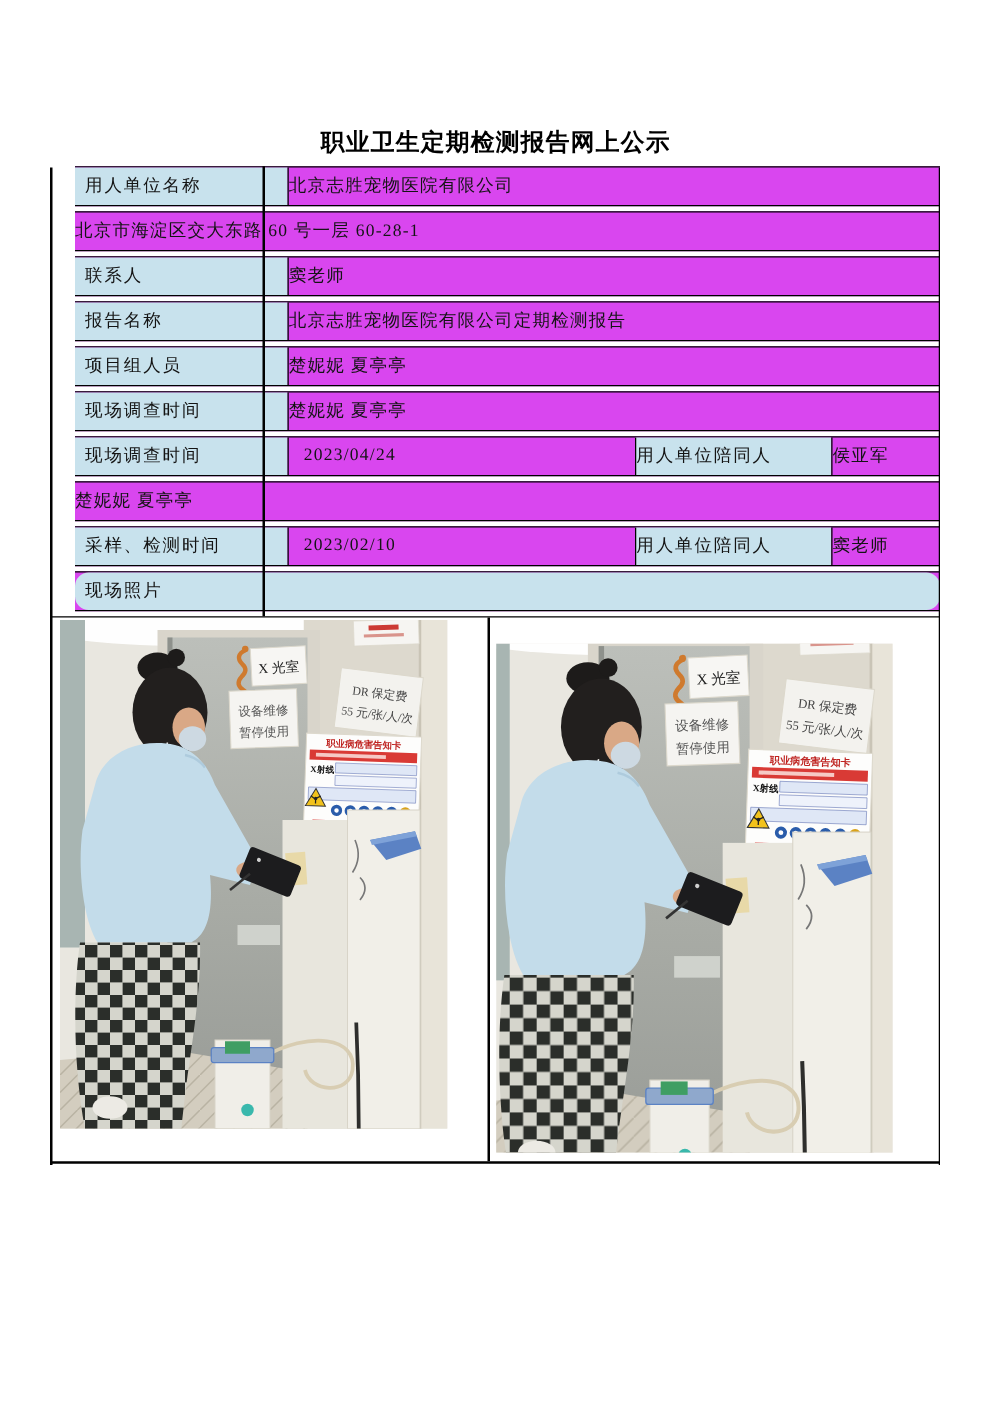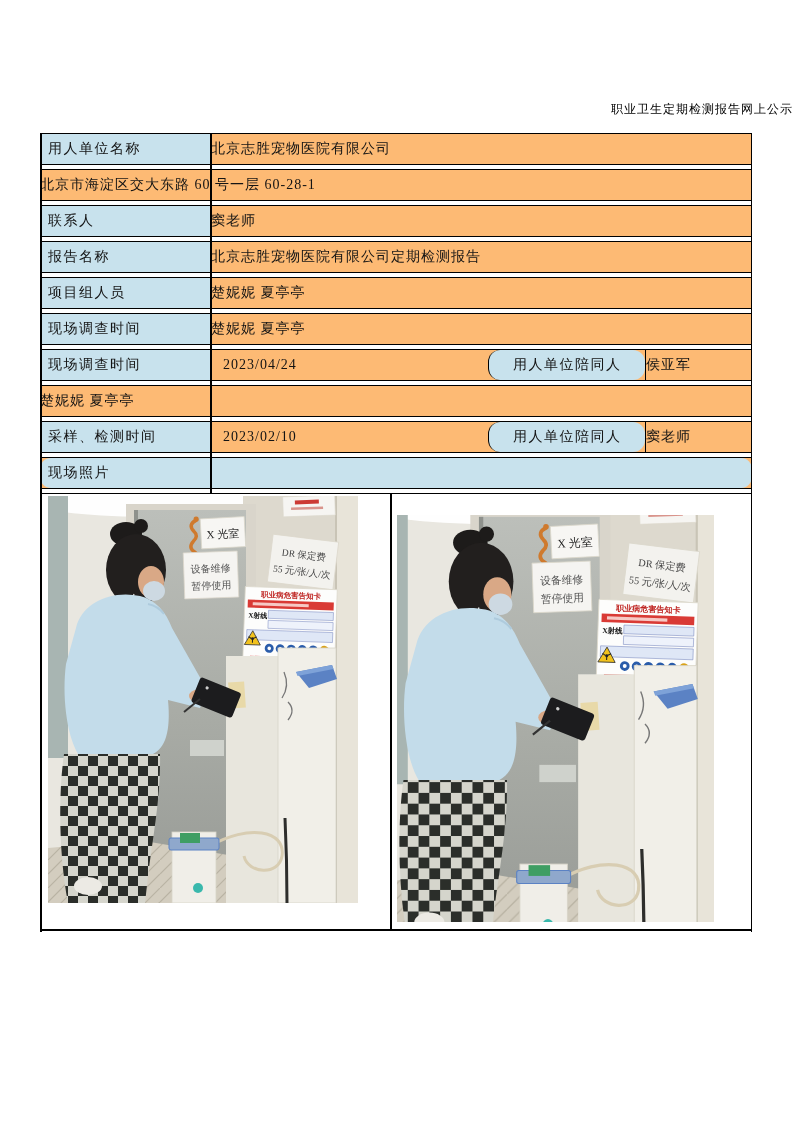--- a/index.html
+++ b/index.html
@@ -1,37 +1,37 @@
 <!DOCTYPE html>
 <html><head>
 <meta charset="utf-8">
 <style>
   html,body{margin:0;padding:0;background:#ffffff;}
   .page{
     position:relative;width:793px;height:1122px;background:#ffffff;overflow:hidden;
     font-family:"Liberation Serif","DejaVu Serif",serif;color:#141414;
   }
   .title{
-    position:absolute;top:101px;left:0;right:0;text-align:right;
-    font-size:12px;font-weight:400;letter-spacing:1px;color:#000;
+    position:absolute;top:101px;left:0;right:0;text-align:center;
+    font-size:19px;font-weight:700;letter-spacing:1px;color:#000;
   }
   .report-table{position:absolute;left:40px;top:133px;width:712px;}
   .t-row{
     display:flex;height:32px;margin-bottom:4px;box-sizing:border-box;
-    border-top:1.5px solid #000;border-bottom:1.5px solid #000;background:#fdba74;
+    border-top:1.5px solid #000;border-bottom:1.5px solid #000;background:#d946ef;margin-left:20px;
   }
   .c{
     box-sizing:border-box;display:flex;align-items:center;
     font-size:14px;letter-spacing:1px;white-space:nowrap;overflow:hidden;
   }
   .c + .c{border-left:1.5px solid #000;}
   .c.lab{width:170px;flex:0 0 170px;padding-left:8px;letter-spacing:1.5px;}
   .c.val{flex:1 1 auto;}
   .c.val4{width:278px;flex:0 0 278px;padding-left:12px;}
-  .c.lab2{width:157px;flex:0 0 157px;padding-left:24px;letter-spacing:1.5px;border-radius:12px;}
+  .c.lab2{width:157px;flex:0 0 157px;padding-left:0;letter-spacing:1.5px;}
   .c.val2{flex:1 1 auto;}
   .hdr{background:#c8e2ed;}
   .photo-row{
     position:relative;height:438px;box-sizing:border-box;background:#fff;
     border-top:1.5px solid #000;border-bottom:2.5px solid #000;
   }
   .photo-divider{position:absolute;left:350px;top:0;bottom:0;width:1.5px;background:#000;}
   .vl{position:absolute;width:1.5px;background:#000;top:0;}
   .vl.left{left:0;height:798px;}
   .vl.right{right:0;height:798px;}

